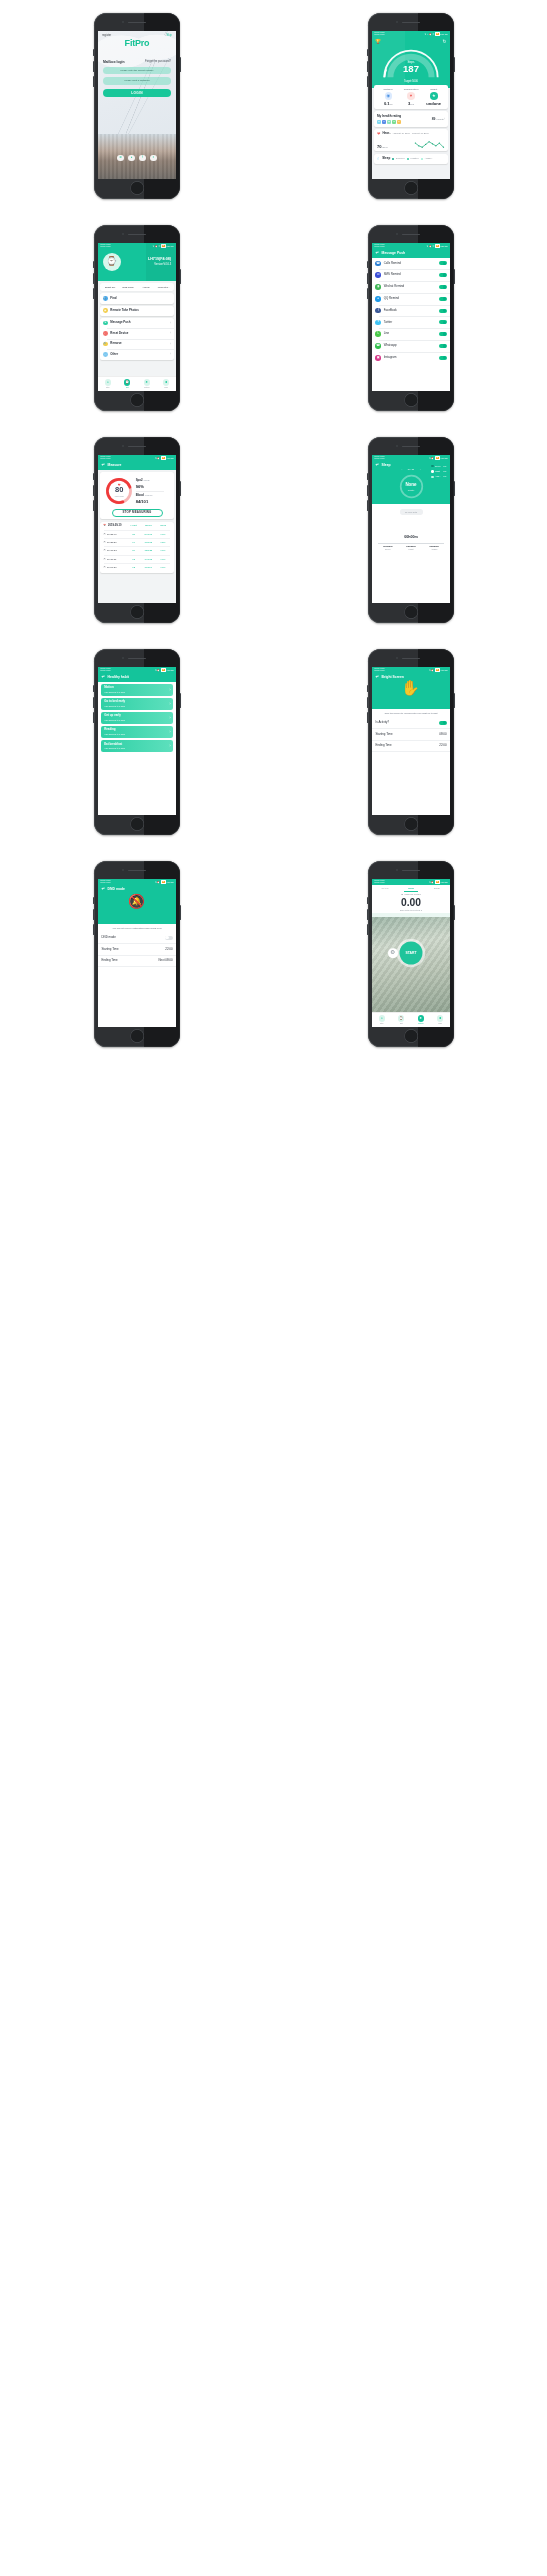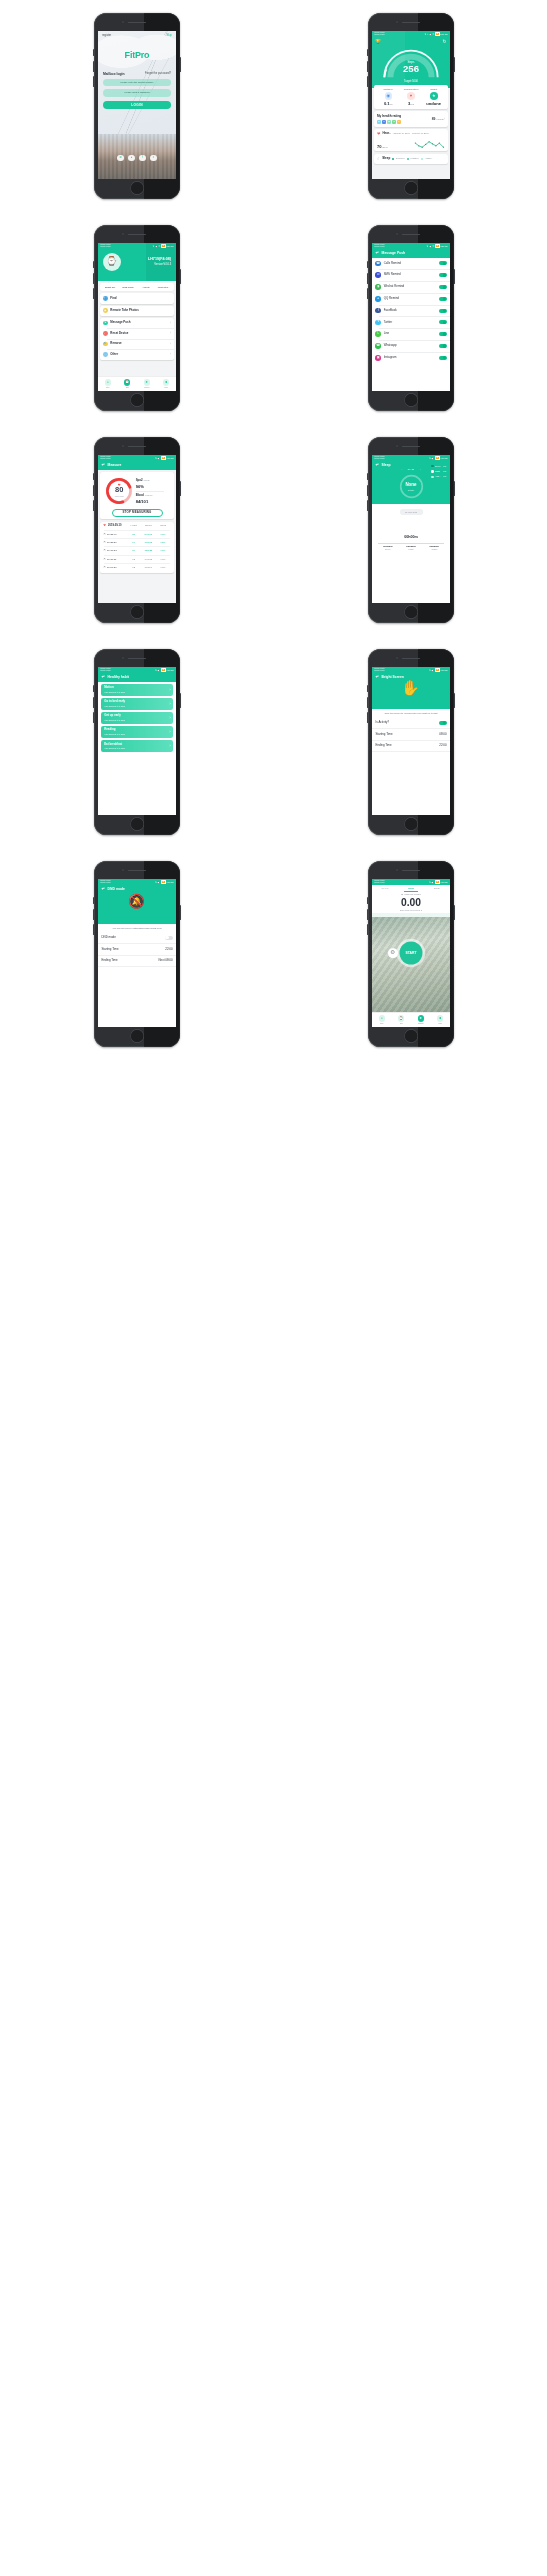--- a/index.html
+++ b/index.html
@@ -83,21 +83,21 @@
     background:
       radial-gradient(ellipse 60% 18% at 30% 14%, #fff 0 60%, transparent 62%),
       radial-gradient(ellipse 50% 14% at 75% 11%, #fff 0 60%, transparent 62%),
       linear-gradient(115deg, transparent 46%, #b9c3cc 46.3%, transparent 46.9%),
       linear-gradient(112deg, transparent 50%, #aab4bd 50.3%, transparent 50.9%),
       linear-gradient(118deg, transparent 54%, #c2cbd3 54.3%, transparent 54.9%);
   }
   .login-top{ position:relative; display:flex; justify-content:space-between;
     padding:3.4px 4.1px 0; font-size:2.7px; color:#41464b; z-index:2;}
   .login-skip{ color:#18c49a; }
-  .brand{ position:relative; text-align:center; margin-top:12px; font-size:9px;
+  .brand{ position:relative; text-align:center; margin-top:0; font-size:9px;
     font-weight:bold; color:#15c295; letter-spacing:-0.2px; z-index:2;}
   .login-labels{ position:relative; display:flex; justify-content:space-between;
     padding:0 4.8px; margin-top:11px; z-index:2;}
   .login-labels .a{ font-size:3.4px; font-weight:bold; color:#2b3138; }
   .login-labels .b{ font-size:2.7px; color:#4a5159; }
   .login-field{ position:relative; margin:2.7px 4.8px 0; height:7.5px; border-radius:4.1px;
     background:rgba(122,222,194,.55); display:flex; align-items:center;
     justify-content:center; color:#2f6b5d; font-size:2.3px; z-index:2;}
   .login-btn{ position:relative; margin:4.1px 4.8px 0; height:8.2px; border-radius:4.1px;
     background:#19c79a; color:#fff; display:flex; align-items:center;
@@ -345,21 +345,21 @@
               <span>🏆</span>
               <span>↻</span>
             </div>
             <div class="gauge">
               <svg viewBox="0 0 100 52">
                 <path d="M6,50 A44,44 0 0 1 94,50" fill="none" stroke="rgba(255,255,255,.95)" stroke-width="3"></path>
                 <path d="M16,50 A34,34 0 0 1 84,50" fill="none" stroke="rgba(255,255,255,.28)" stroke-width="10"></path>
                 <path d="M6,50 A44,44 0 0 1 9,37" fill="none" stroke="#ffffff" stroke-width="3"></path>
               </svg>
               <div class="gauge-label">Steps</div>
-              <div class="gauge-val">256</div>
+              <div class="gauge-val">187</div>
             </div>
             <div class="hero-target">Target:5000</div>
           </div>
 
           <div class="card" style="margin-top:-3.4px;position:relative;z-index:3">
             <div class="stat3">
               <div>
                 <div class="stat-label">distance</div>
                 <div class="stat-ico" style="background:#dbeafe;color:#4a90e2">◉</div>
                 <div class="stat-val"><span>0.1</span><small>km</small></div>

